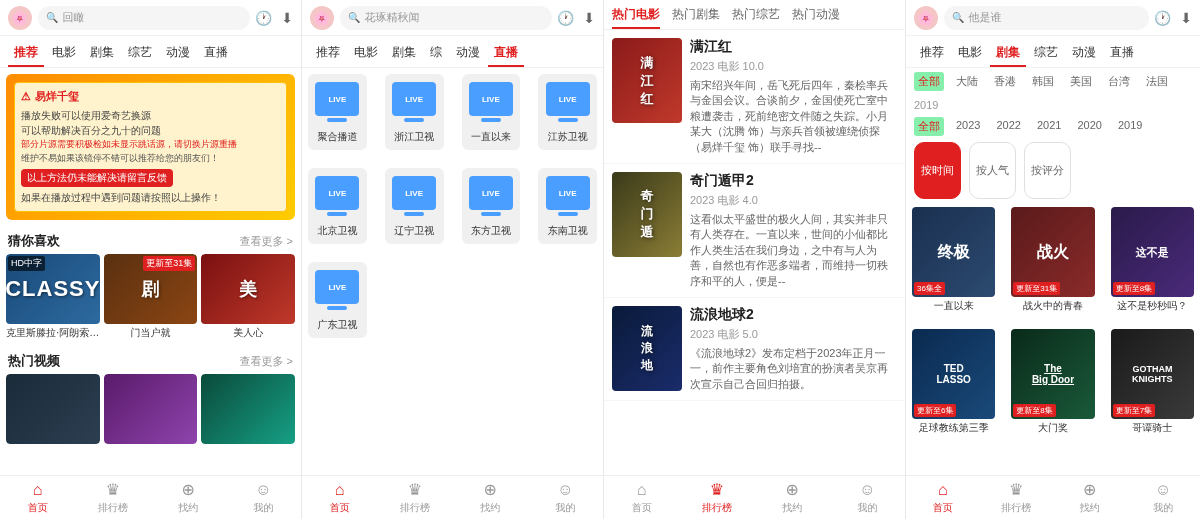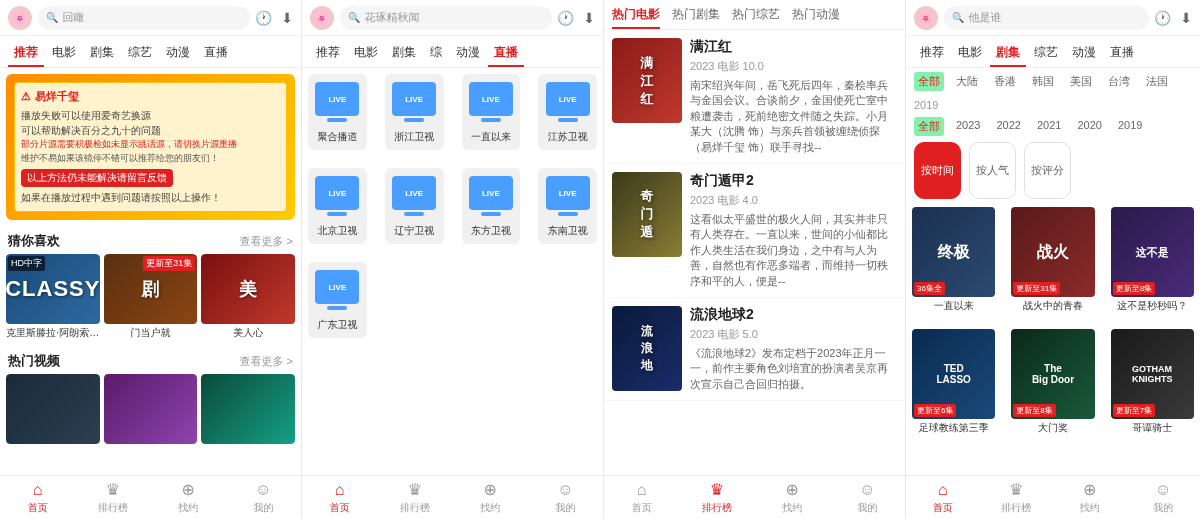--- a/index.html
+++ b/index.html
@@ -748,31 +748,31 @@
         <div class="drama-poster">
           <div class="drama-poster-img" style="background:linear-gradient(135deg,#0a2a50,#1a4a7a);">
             <span style="font-size:10px;text-align:center;">TED<br>LASSO</span>
           </div>
           <div class="badge badge-red" style="bottom:2px;top:auto;left:2px;font-size:8px;">更新至6集</div>
         </div>
         <div class="drama-title">足球教练第三季</div>
       </div>
       <div class="drama-item">
         <div class="drama-poster">
-          <div class="drama-poster-img" style="background:linear-gradient(135deg,#0a2a1a,#1a5a3a);">
+          <div class="drama-poster-img" style="background:linear-gradient(135deg,#0a2a1a,#1a5a3a);text-decoration:underline;">
             <span style="font-size:10px;text-align:center;">The<br>Big Door</span>
           </div>
           <div class="badge badge-red" style="bottom:2px;top:auto;left:2px;font-size:8px;">更新至8集</div>
         </div>
         <div class="drama-title">大门奖</div>
       </div>
       <div class="drama-item">
         <div class="drama-poster">
           <div class="drama-poster-img" style="background:linear-gradient(135deg,#1a1a1a,#3a3a3a);">
-            <span style="font-size:9px;text-align:left;">GOTHAM<br>KNIGHTS</span>
+            <span style="font-size:9px;text-align:right;">GOTHAM<br>KNIGHTS</span>
           </div>
           <div class="badge badge-red" style="bottom:2px;top:auto;left:2px;font-size:8px;">更新至7集</div>
         </div>
         <div class="drama-title">哥谭骑士</div>
       </div>
     </div>
   </div>
 
   <div class="bottom-nav">
     <div class="bottom-nav-item active">

